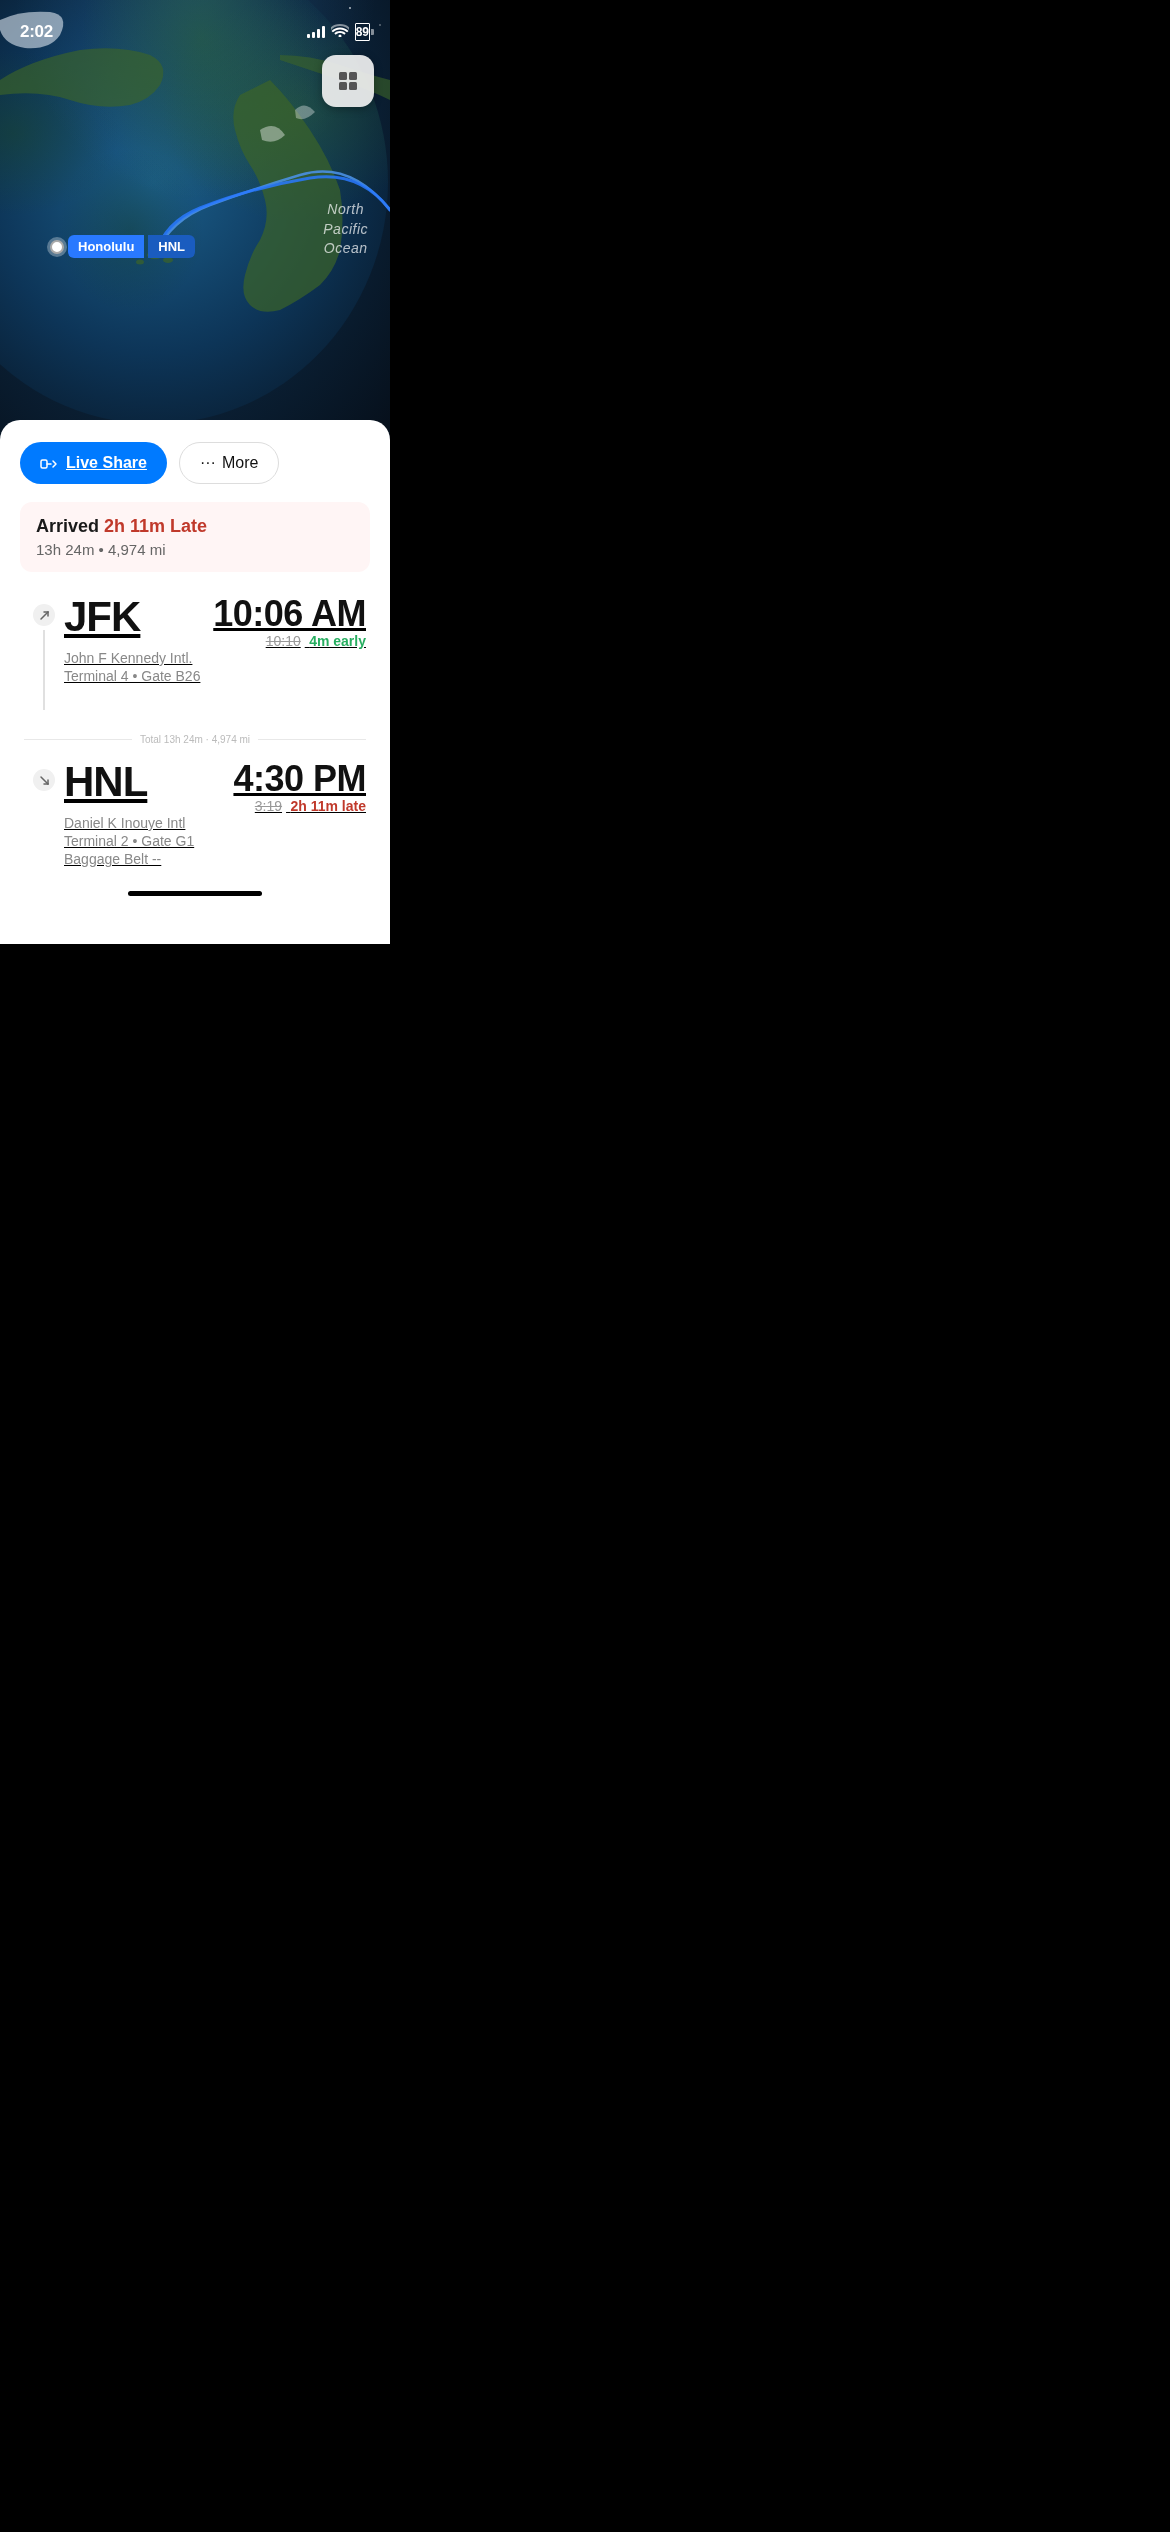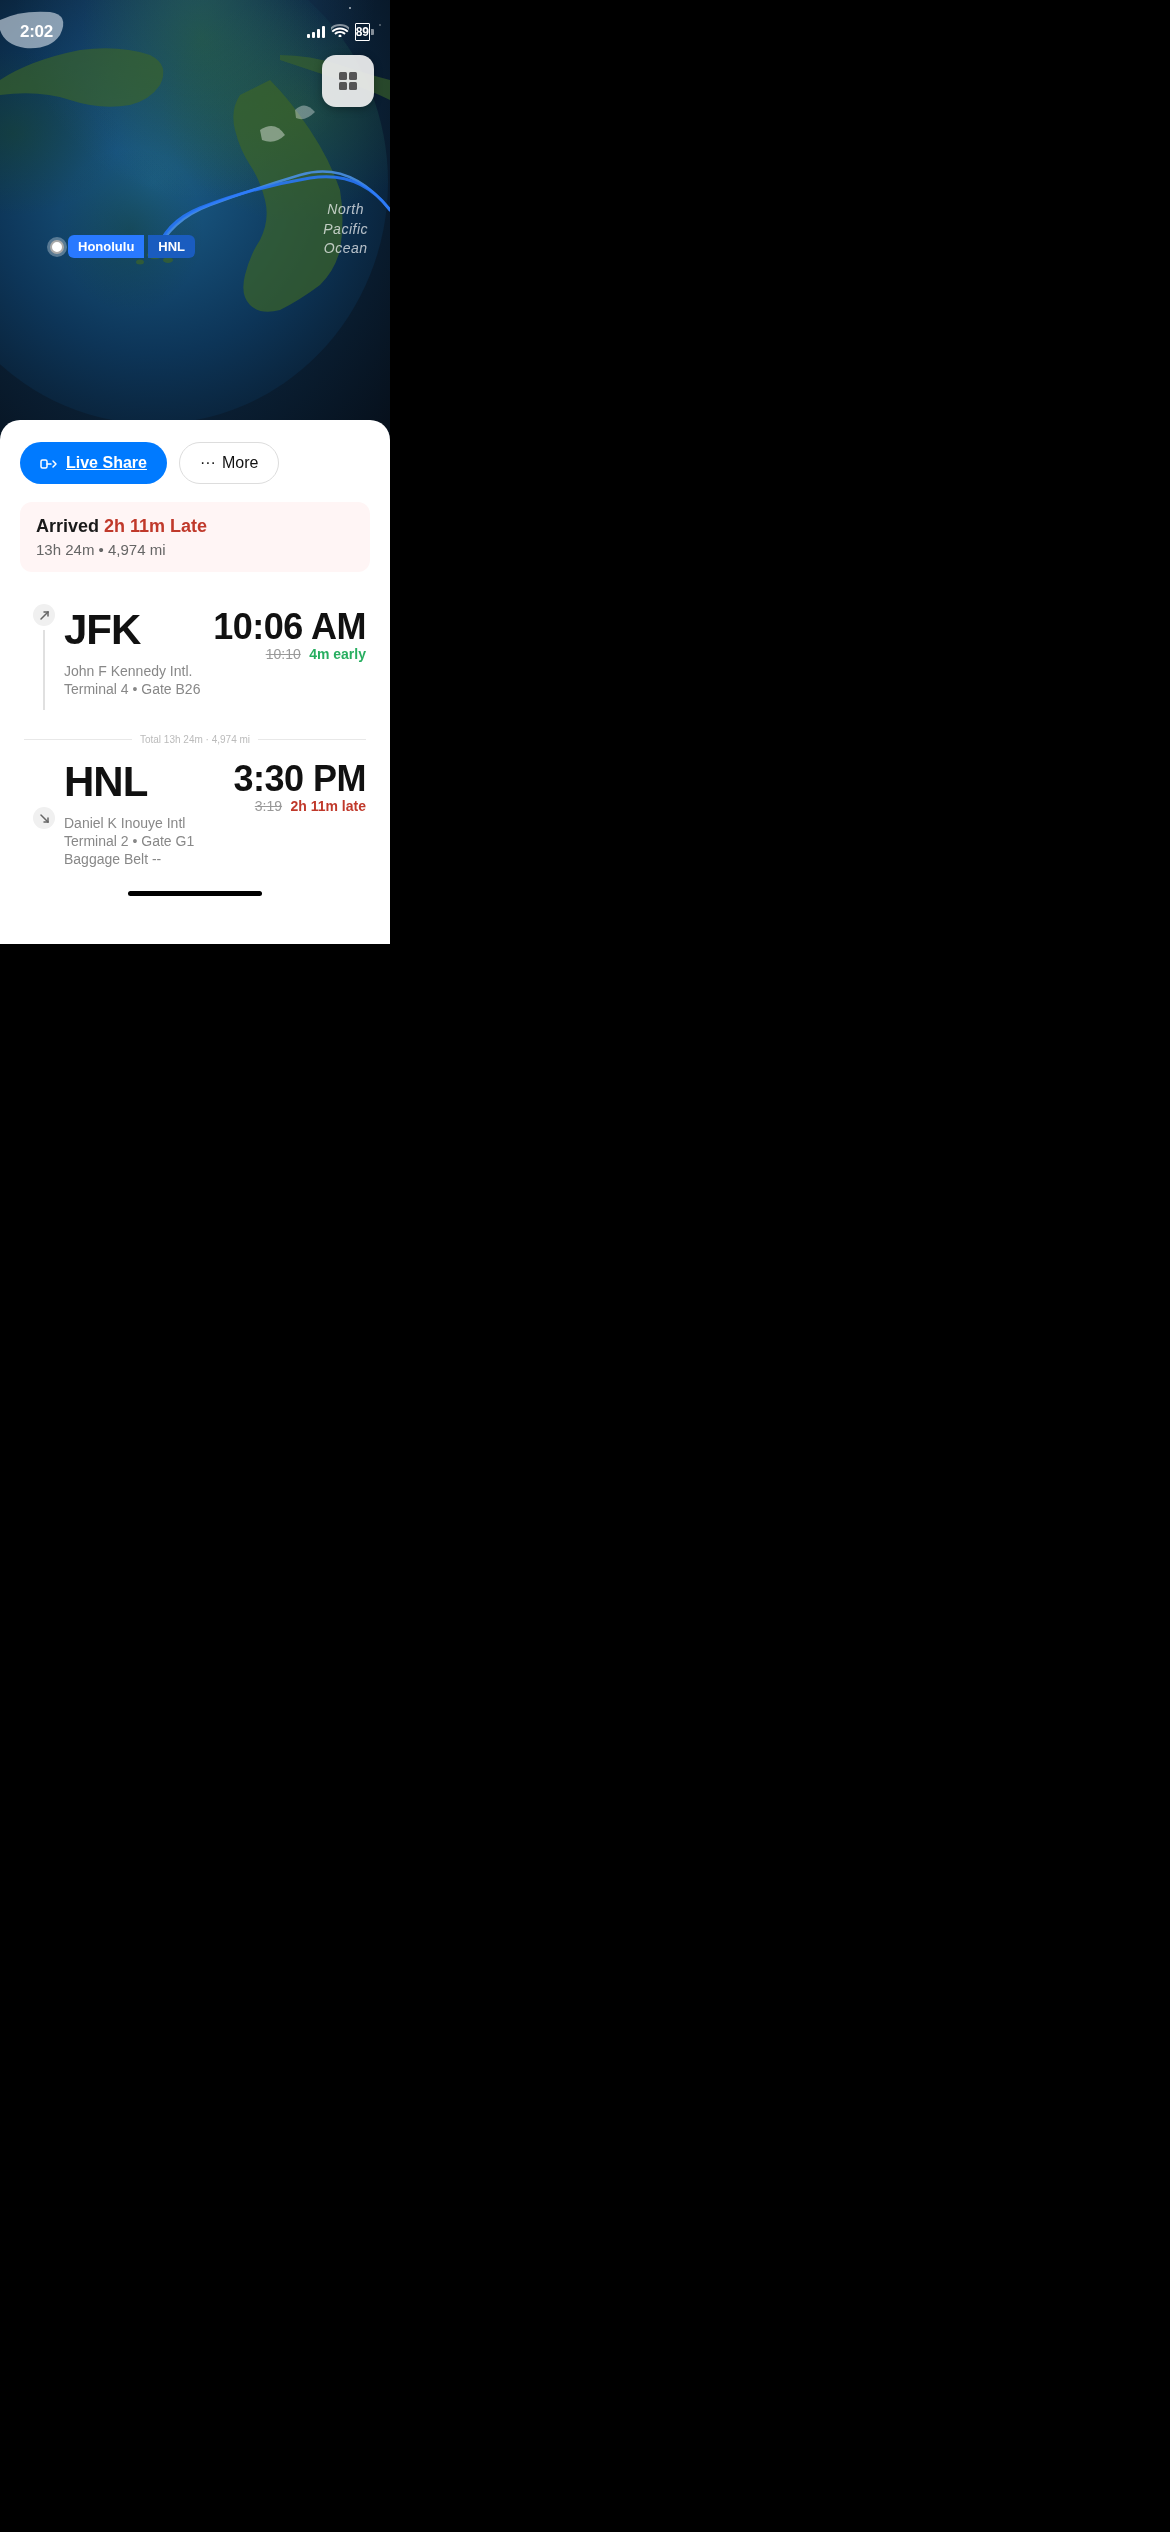--- a/index.html
+++ b/index.html
@@ -315,22 +315,23 @@
       color: #666;
     }
 
     
     .airports-section {
       padding: 0 4px;
     }
 
     .airport-row {
       display: flex;
-      align-items: center;
+      align-items: flex-start;
       margin-bottom: 8px;
+      text-decoration: underline;
     }
 
     .airport-icon-col {
       width: 40px;
       display: flex;
       flex-direction: column;
       align-items: center;
       padding-top: 8px;
       flex-shrink: 0;
     }
@@ -620,21 +621,21 @@
               <line x1="2" y1="2" x2="9" y2="9" stroke="#666" stroke-width="1.5" stroke-linecap="round"></line>
               <line x1="5" y1="9" x2="9" y2="9" stroke="#666" stroke-width="1.5" stroke-linecap="round"></line>
               <line x1="9" y1="5" x2="9" y2="9" stroke="#666" stroke-width="1.5" stroke-linecap="round"></line>
             </svg>
           </div>
         </div>
         <div class="airport-details">
           <div class="airport-code-row">
             <div class="airport-code">HNL</div>
             <div class="arrival-time-block">
-              <div class="time-main">3:30 PM</div>
+              <div class="time-main">4:30 PM</div>
               <div>
                 <span class="time-original">3:19</span>
                 <span class="time-status-late">2h 11m late</span>
               </div>
             </div>
           </div>
           <div class="airport-name">Daniel K Inouye Intl</div>
           <div class="airport-terminal">Terminal 2 • Gate G1</div>
           <div class="baggage-belt">Baggage Belt --</div>
         </div>

